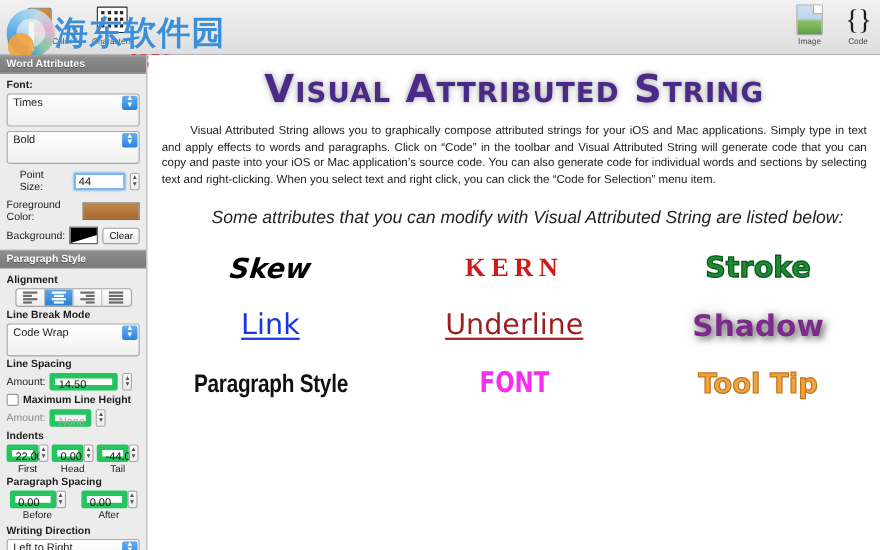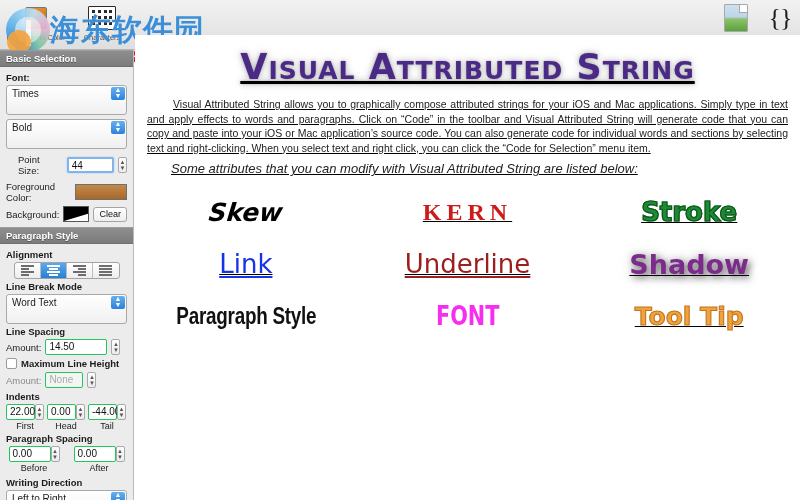--- a/index.html
+++ b/index.html
@@ -110,21 +110,21 @@
   }
   .pop .arrowbox{
     position:absolute;right:1px;top:1px;width:14px;height:13px;
     background:linear-gradient(#66b0f0,#2a82dd);border-radius:2px;
     color:#fff;font-size:7px;text-align:center;line-height:6px;
   }
   .pop .arrowbox u{display:block;text-decoration:none;}
 
   .fld{
     height:16px;box-sizing:border-box;background:#fff;
-    border:1px solid #22c55e;border-radius:2px;
+    border:5px solid #22c55e;border-radius:2px;
     font-size:10px;line-height:14px;padding:0 3px;color:#111;
   }
   .fld.focus{border:2px solid #7fb5ea;box-shadow:0 0 2px #9fc9f2;}
   .fld.dim{color:#aaa;background:#f4f4f4;}
   .stepper{
     width:9px;height:16px;box-sizing:border-box;
     background:linear-gradient(#fdfdfd,#ececec);
     border:1px solid #a9a9a9;border-radius:2px;
     font-size:6px;line-height:6px;text-align:center;color:#555;
     display:flex;flex-direction:column;justify-content:center;
@@ -167,39 +167,39 @@
   .triple{display:flex;gap:3px;align-items:flex-start;}
   .triple .cell{display:flex;flex-direction:column;align-items:center;}
   .triple .cell .ib{display:flex;align-items:center;}
   .cap{font-size:9px;color:#1b1b1b;margin-top:1px;}
   .pair{display:flex;justify-content:space-between;}
   .pair .cell{display:flex;flex-direction:column;align-items:center;width:56px;}
   .pair .cell .ib{display:flex;align-items:center;}
 
   
   .canvas{
-    position:absolute;left:135px;top:35px;width:665px;height:324px;
-    background:#fff;overflow:hidden;text-decoration:underline;
+    position:absolute;left:135px;top:50px;width:665px;height:324px;
+    background:#fff;overflow:hidden;
   }
   .doc-title{
     text-align:center;margin-top:12px;
     font-family:"DejaVu Sans",sans-serif;font-weight:bold;
     font-size:35px;line-height:40px;color:#4b2a87;
     font-variant:small-caps;letter-spacing:1px;
     text-shadow:0 0 7px rgba(150,150,150,.75), 0 0 2px rgba(180,180,180,.9);
   }
   .doc-para{
     margin:10px 12px 0 12px;
     font-size:10.5px;line-height:14.5px;color:#222;
     text-align:justify;
     font-family:"Liberation Sans",sans-serif;
   }
   .doc-para .ind{display:inline-block;width:26px;}
   .doc-note{
-    margin:6px 12px 0 36px;font-style:italic;font-size:13px;color:#222;
+    margin:20px 12px 0 36px;font-style:italic;font-size:16px;color:#222;text-align:center;
   }
   .samples{margin-top:10px;}
   .srow{display:flex;align-items:center;height:52px;}
   .scell{flex:1;text-align:center;}
 
   .w-skew{
     font-family:"DejaVu Sans",sans-serif;font-weight:bold;font-size:25px;
     color:#000;font-style:italic;transform:skewX(-6deg);display:inline-block;
   }
   .w-kern{
@@ -288,21 +288,21 @@
 
   <div class="wm wm-logo">
       <div class="wm-logo-bar"></div>
     </div>
   <div class="wm wm-dots"></div>
   <div class="wm wm-cn">海东软件园</div>
   <div class="wm wm-url"><span>www.</span><b>pc0359</b><span>.cn</span></div>
 
   <div class="sidebar">
 
-    <div class="sec-head">Basic Selection</div>
+    <div class="sec-head">Word Attributes</div>
 
     <div class="grp">
       <div class="lbl">Font:</div>
 
       <div class="pop">
         <span>Times</span>
         <span class="arrowbox">
             <u>▲</u>
             <u>▼</u>
           </span>
@@ -368,21 +368,21 @@
               <s style="width:13px"></s>
               <s style="width:13px"></s>
               <s style="width:13px"></s>
               <s style="width:13px"></s>
             </span>
           </div>
       </div>
 
       <div class="lbl">Line Break Mode</div>
       <div class="pop">
-        <span>Word Text</span>
+        <span>Code Wrap</span>
         <span class="arrowbox">
             <u>▲</u>
             <u>▼</u>
           </span>
       </div>
 
       <div class="lbl">Line Spacing</div>
       <div class="row">
         <span class="lbl lbl-n" style="margin:0">Amount:</span>
         <span class="fld" style="width:62px">14.50</span>

